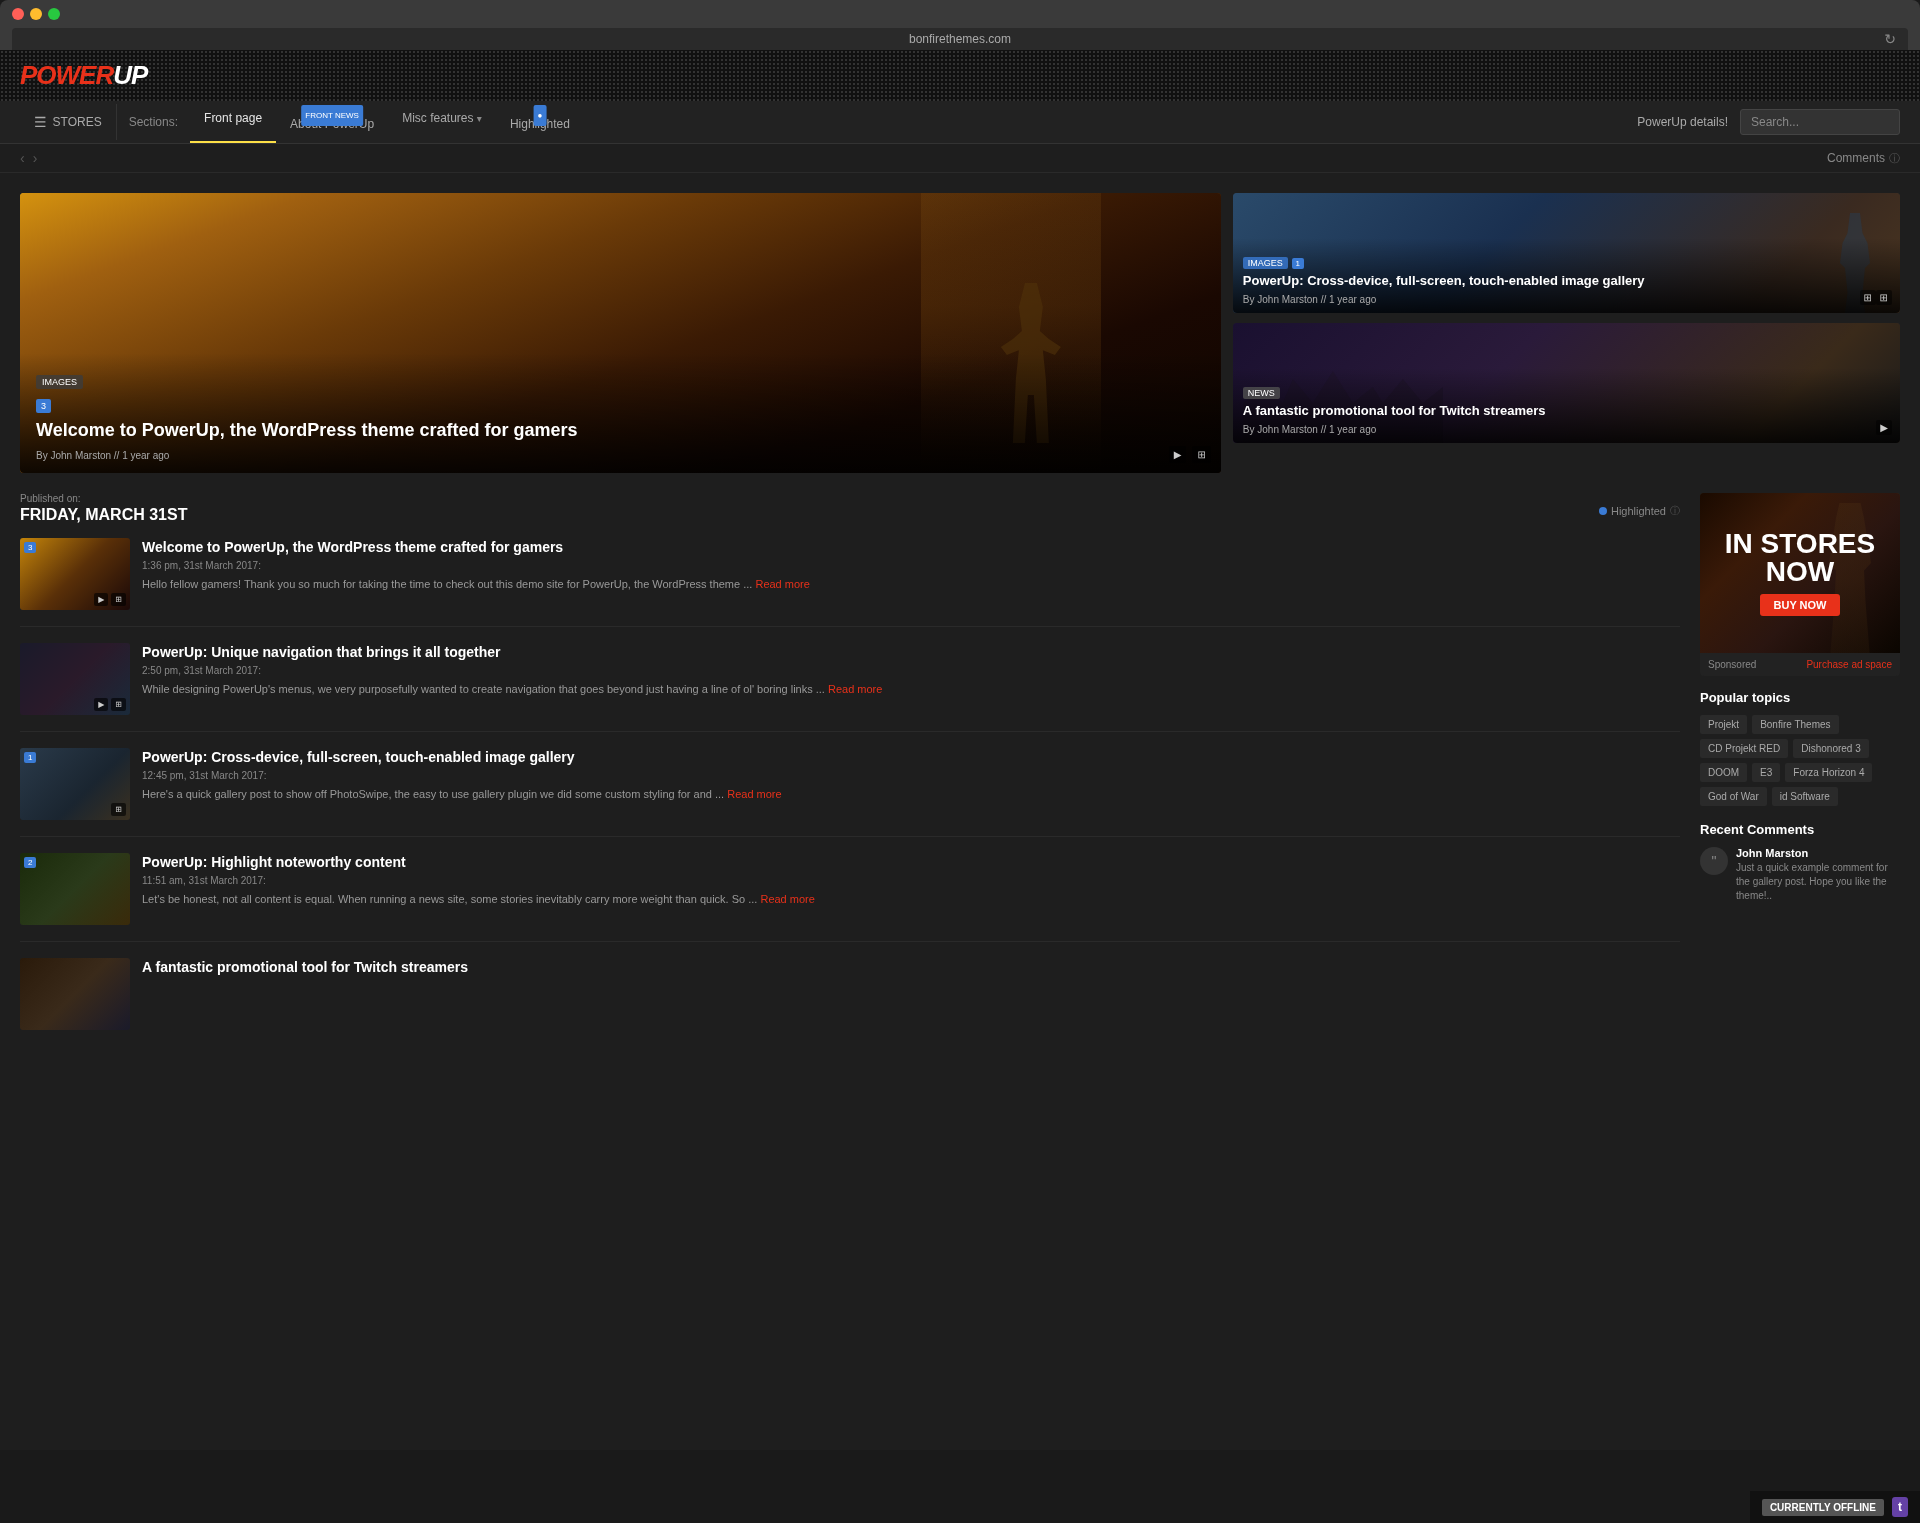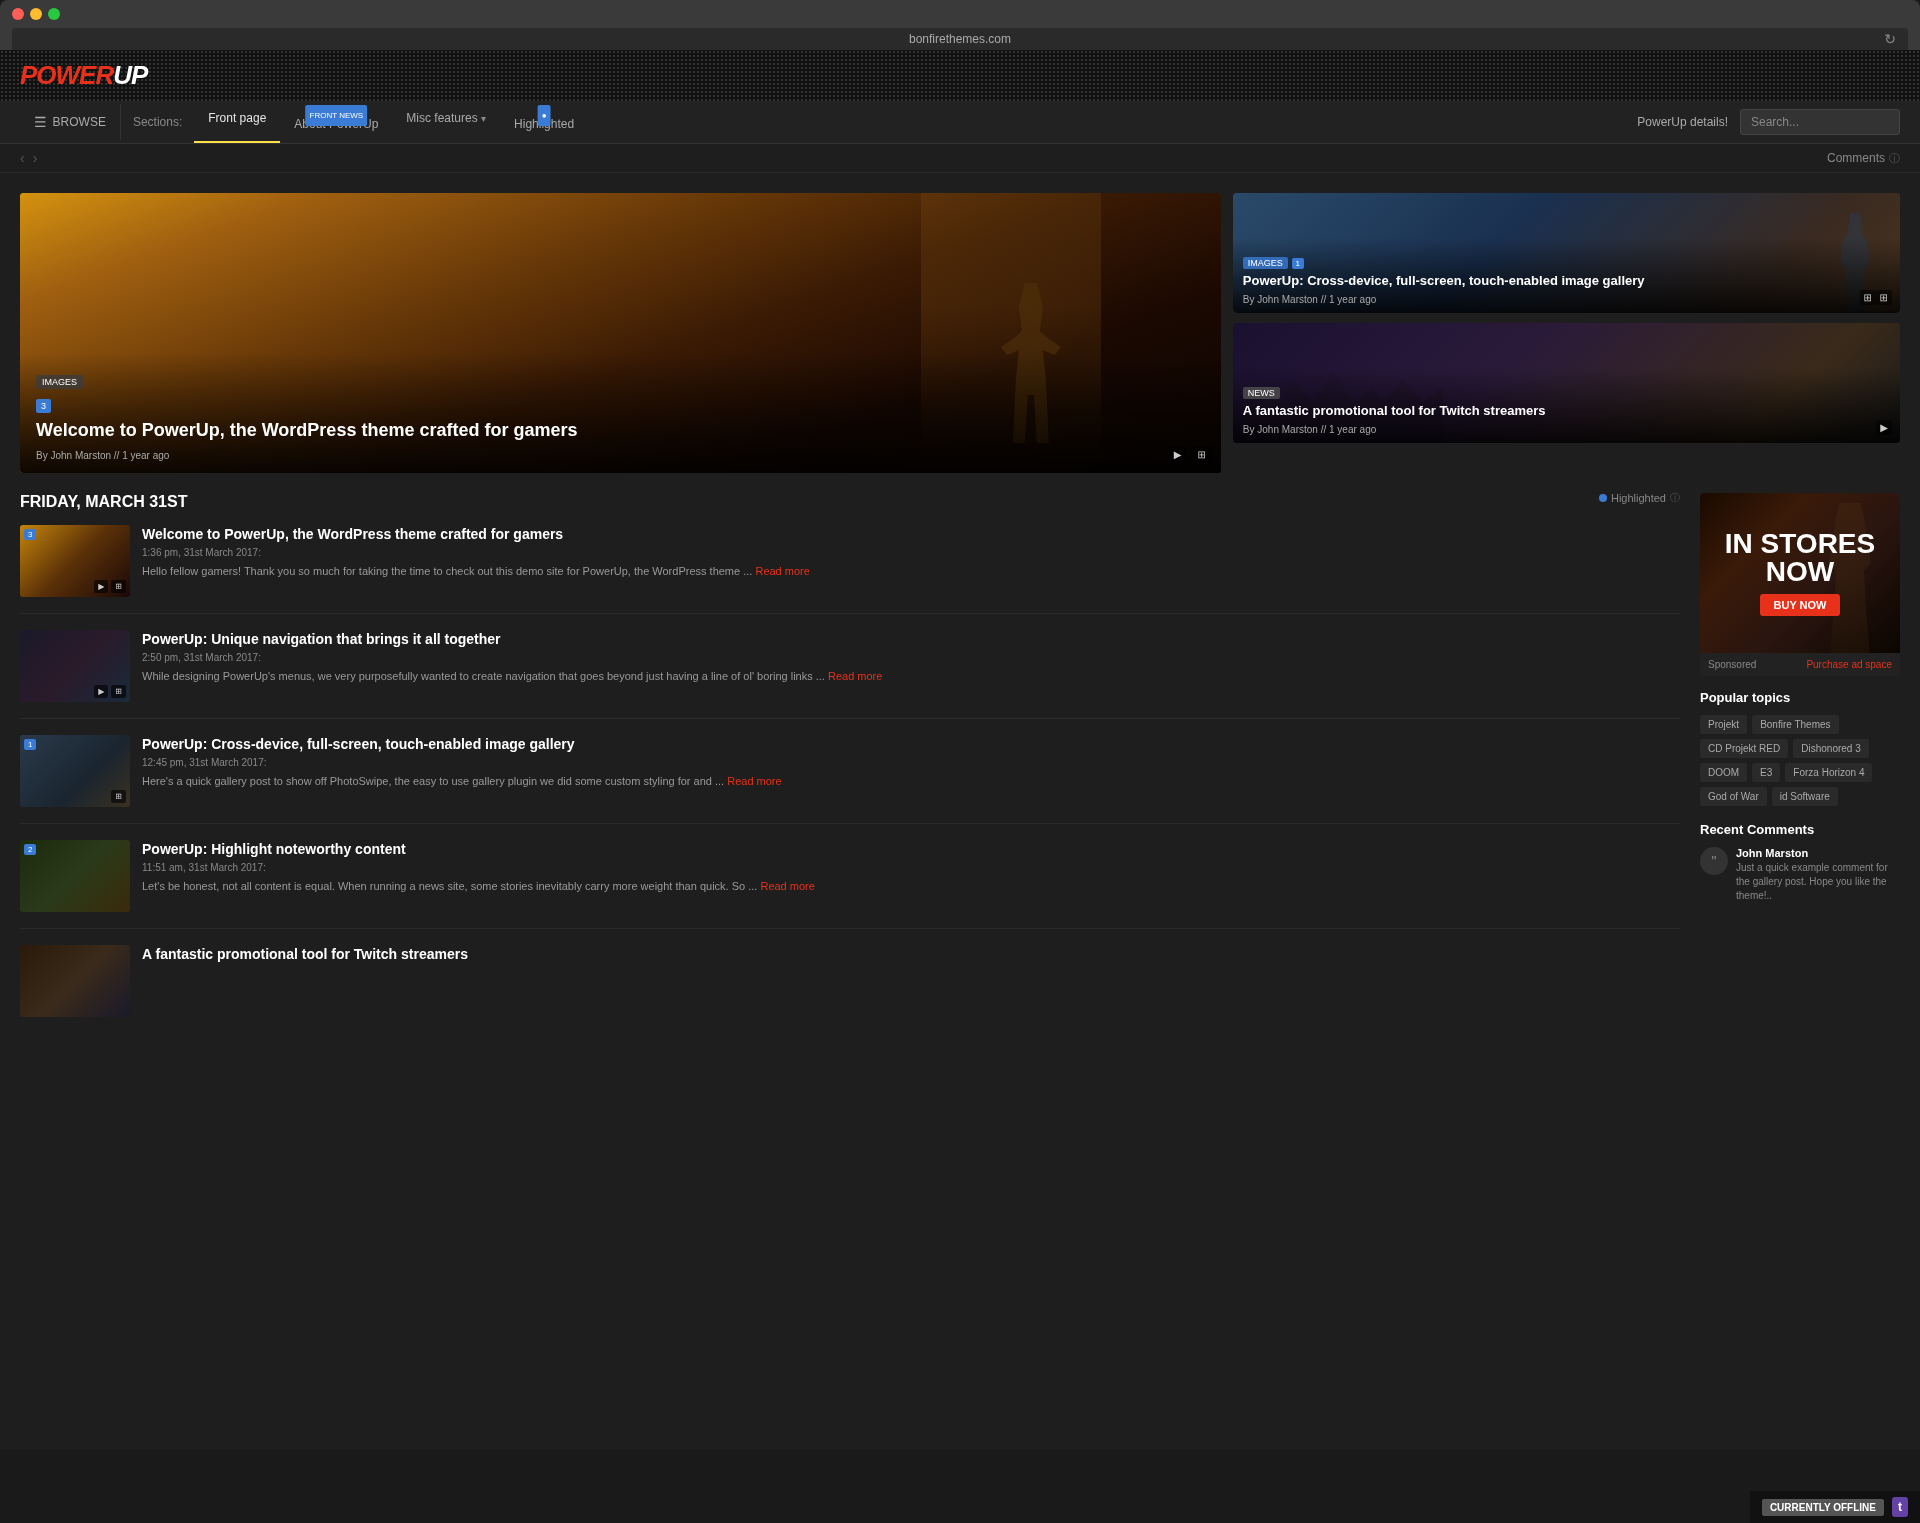--- a/index.html
+++ b/index.html
@@ -301,21 +301,21 @@
     <div class="logo">
       <span class="logo-power">POWER</span>
         <span class="logo-up">UP</span>
     </div>
   </div>
 
   <div class="navbar">
     <div class="nav-left">
       <div class="nav-browse">
         <span class="hamburger-icon">☰</span>
-        <span>BROWSE</span>
+        <span>STORES</span>
       </div>
       <div class="nav-sections">Sections:</div>
       <div class="nav-tabs">
         <div class="nav-tab active">
           <span>Front page</span>
         </div>
         <div class="nav-tab" style="padding-top:16px;">
           <span class="badge">FRONT NEWS</span>
           <span>About PowerUp</span>
         </div>
@@ -401,20 +401,21 @@
         <span class="hero-card-ctrl">▶</span>
       </div>
     </div>
   </div>
 
   <div class="content-area">
 
     <div class="content-main">
 
       <div class="date-header">
+        <div class="published-on">Published on:</div>
         <div class="date-big">FRIDAY, MARCH 31ST</div>
         <div class="highlighted-badge">
           <span class="hl-dot"></span>
           <span>Highlighted</span>
           <span style="color:#555;font-size:10px;">ⓘ</span>
         </div>
       </div>
 
       <div class="article-item">
         <div class="article-thumb">

